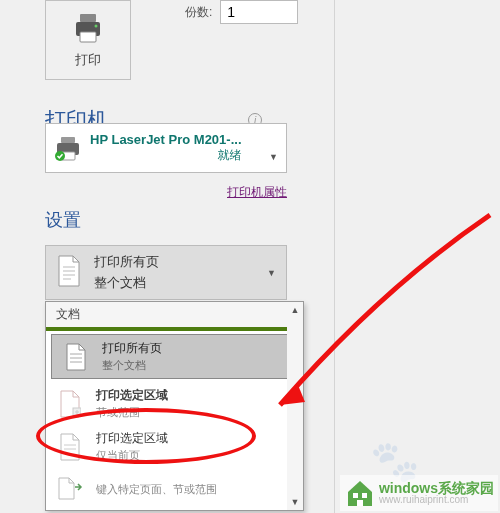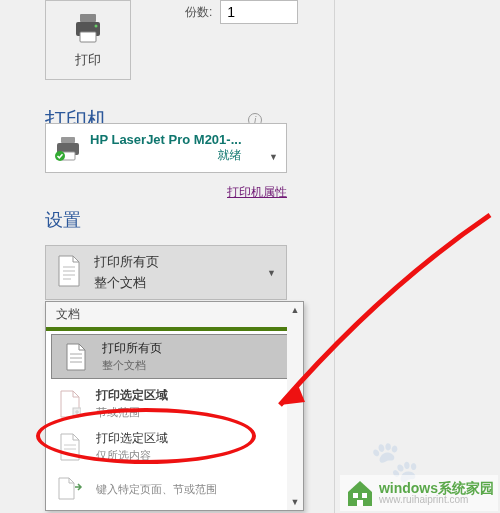--- a/index.html
+++ b/index.html
@@ -411,21 +411,21 @@
     <div class="icon-slot">
       <svg width="22" height="28" viewBox="0 0 22 28">
         <path d="M2 1 h12 l6 6 v20 h-18 z" fill="#fff" stroke="#bbb"></path>
         <path d="M14 1 v6 h6" fill="none" stroke="#bbb"></path>
         <line x1="5" y1="12" x2="17" y2="12" stroke="#ccc"></line>
         <line x1="5" y1="16" x2="17" y2="16" stroke="#ccc"></line>
       </svg>
     </div>
     <div class="text">
       <span class="title">打印选定区域</span>
-      <span class="sub">仅所选内容</span>
+      <span class="sub">仅当前页</span>
     </div>
   </div>
 
   <div class="dropdown-item">
     <div class="icon-slot">
       <svg width="26" height="28" viewBox="0 0 26 28">
         <path d="M2 3 h10 l5 5 v16 h-15 z" fill="#fff" stroke="#bbb"></path>
         <path d="M12 3 v5 h5" fill="none" stroke="#bbb"></path>
         <path d="M18 12 l6 0 m-3 -3 l3 3 l-3 3" fill="none" stroke="#5a9a5a" stroke-width="1.5"></path>
       </svg>

